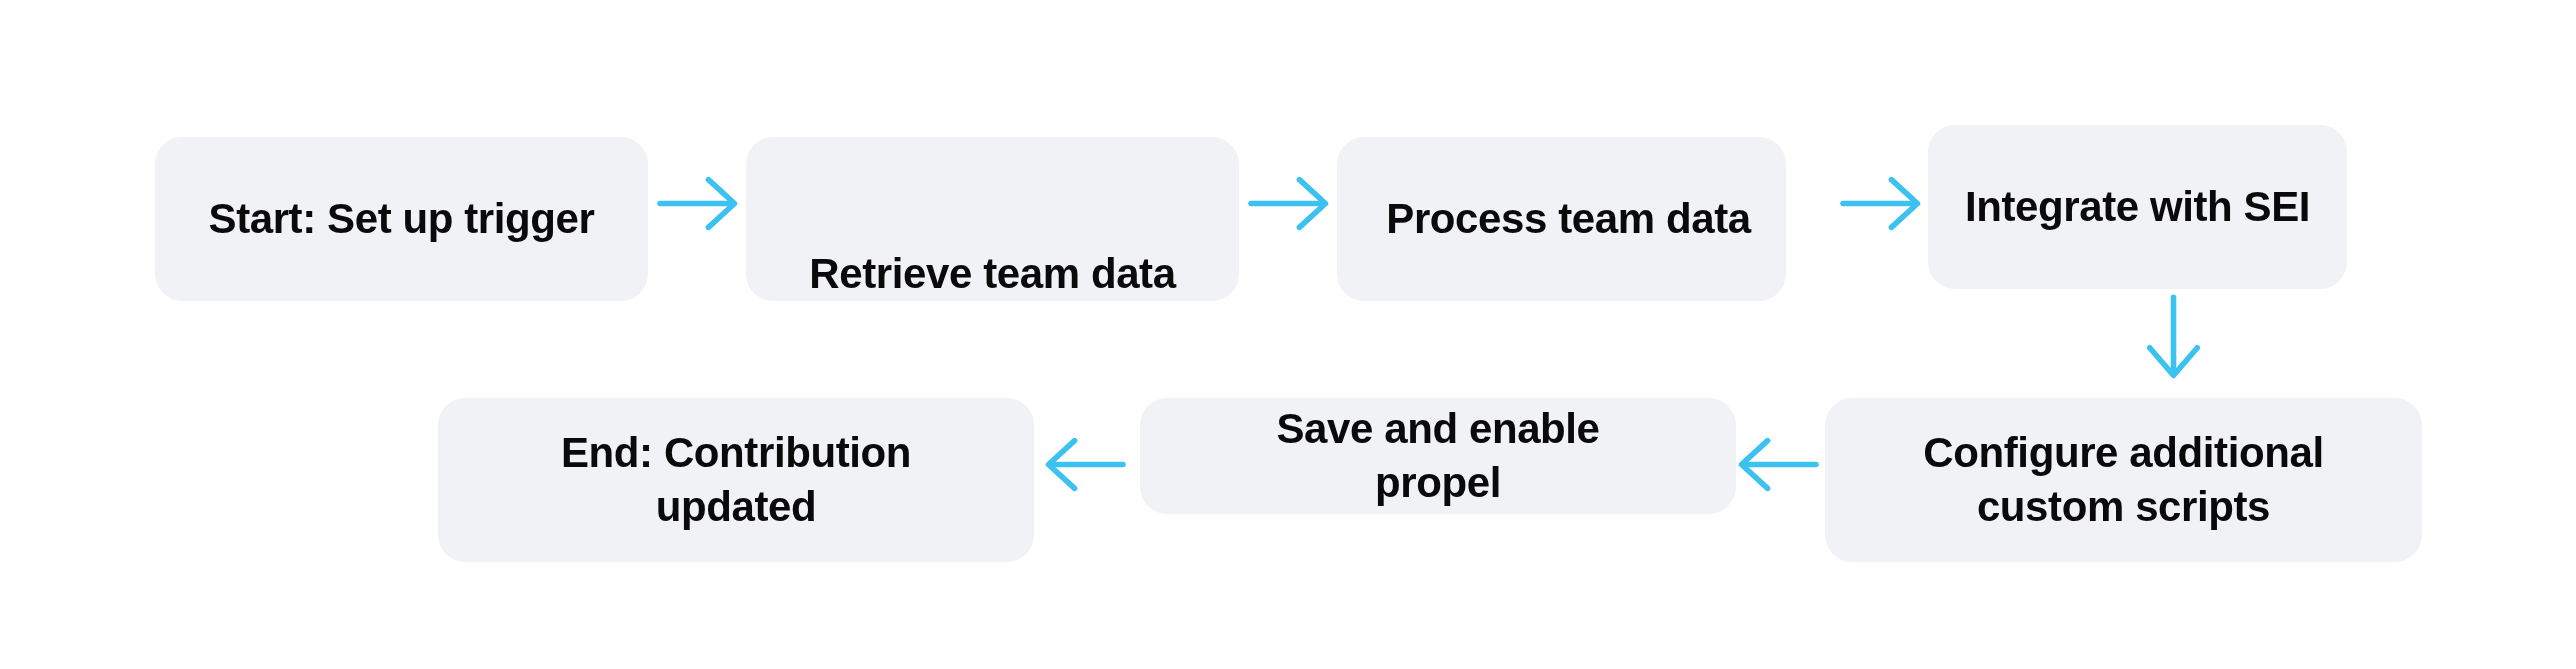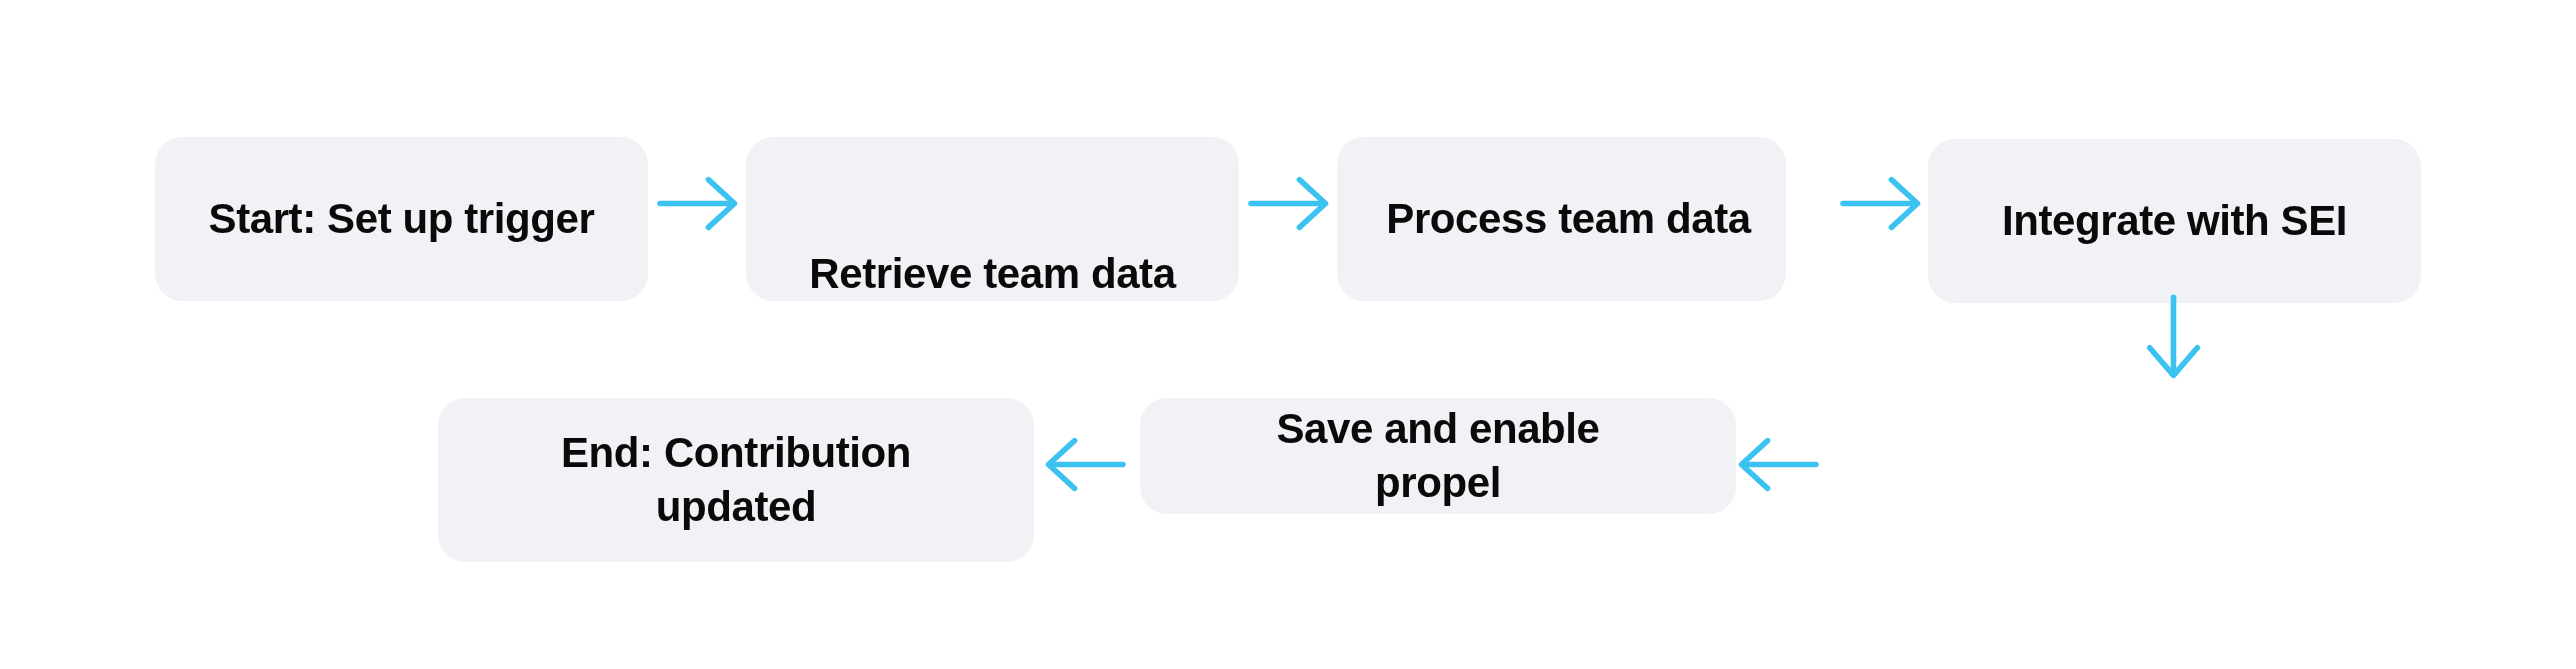--- a/index.html
+++ b/index.html
@@ -59,34 +59,38 @@
   </div>
 
   <div class="node" style="left:746px; top:121px; width:493px; height:164px;align-items:flex-end;">
     <span class="node-label">Retrieve team data</span>
   </div>
 
   <div class="node" style="left:1337px; top:121px; width:449px; height:164px;padding-left:32px;">
     <span class="node-label">Process team data</span>
   </div>
 
-  <div class="node" style="left:1928px; top:123px; width:493px; height:164px;">
+  <div class="node" style="left:1928px; top:109px; width:419px; height:164px;">
     <span class="node-label">Integrate with SEI</span>
   </div>
 
   <div class="node" style="left:438px; top:382px; width:596px; height:164px;">
     <span class="node-label">End: Contribution
 updated</span>
   </div>
 
   <div class="node" style="left:1140px; top:382px; width:596px; height:116px;">
     <span class="node-label">Save and enable
 propel</span>
   </div>
 
+  <div class="node" style="left:1825px; top:382px; width:597px; height:164px;">
+    <span class="node-label">Configure additional
+custom scripts</span>
+  </div>
 
   <svg class="edge" style="left:657px; top:170px;" width="82" height="67" viewBox="0 0 110 90">
     <line x1="4" y1="45" x2="100" y2="45"></line>
     <polyline points="69,13 104,45 69,77"></polyline>
   </svg>
 
   <svg class="edge" style="left:1248px; top:170px;" width="82" height="67" viewBox="0 0 110 90">
     <line x1="4" y1="45" x2="100" y2="45"></line>
     <polyline points="69,13 104,45 69,77"></polyline>
   </svg>

